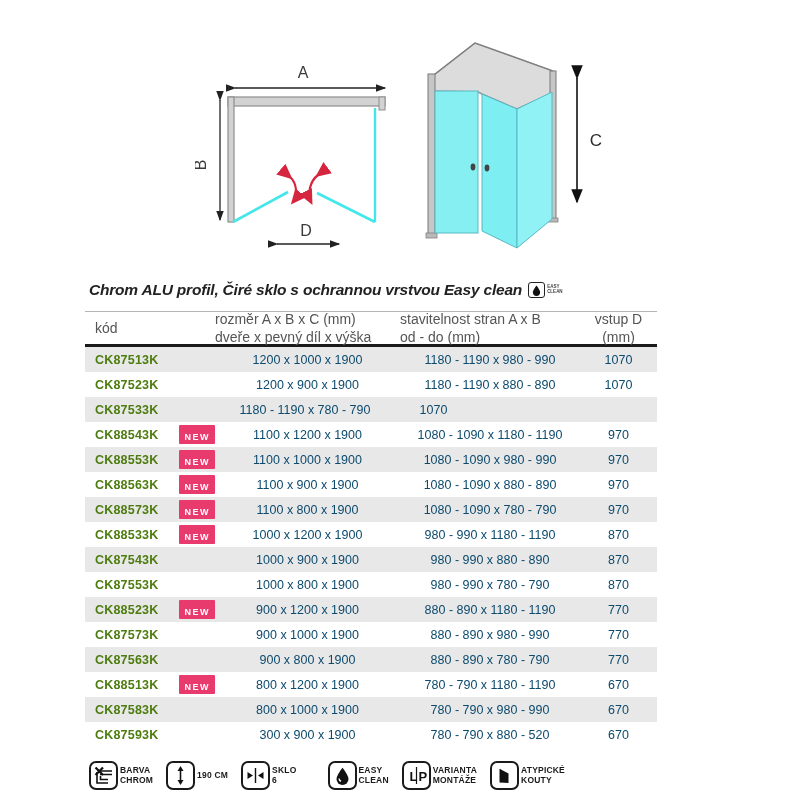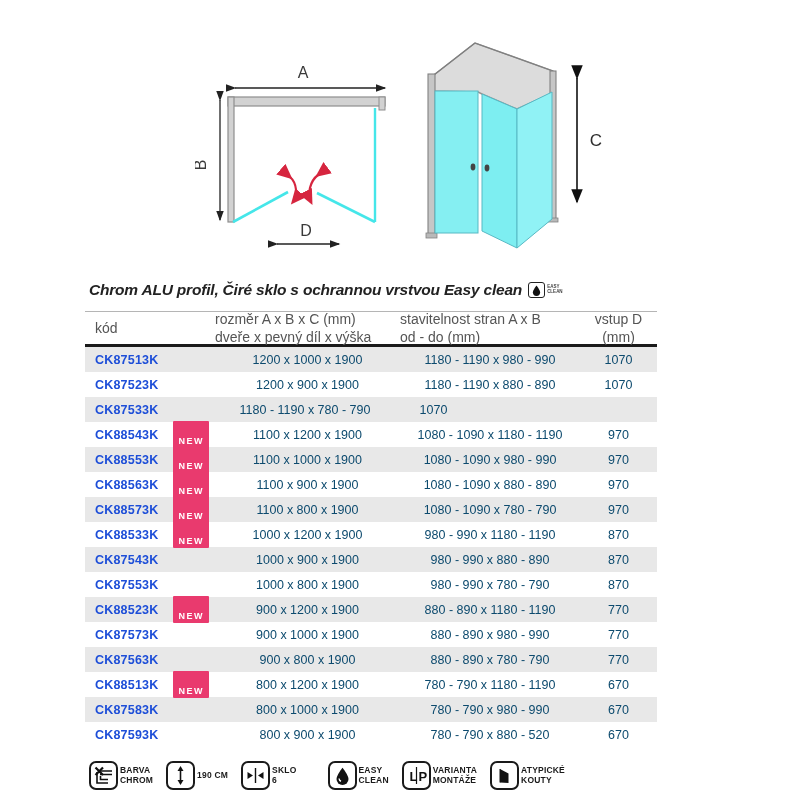--- a/index.html
+++ b/index.html
@@ -24,24 +24,24 @@
   .spec-table{position:absolute;left:85px;top:311px;width:572px;font-size:12.5px;}
   .t-head{display:flex;align-items:center;height:32px;border-top:1px solid #b5b5b5;
           border-bottom:3px solid #1a1a1a;color:#555;font-size:14px;line-height:1.3;}
   .t-row{display:flex;align-items:center;height:25px;}
   .t-row.alt{background:#e8e8e8;}
   .c1{width:130px;box-sizing:border-box;padding-left:10px;display:flex;align-items:center;
       justify-content:space-between;}
   .c2{width:185px;text-align:center;}
   .c3{width:180px;text-align:center;}
   .c4{width:77px;text-align:center;}
-  .code{font-weight:700;color:#1d4ed8;letter-spacing:0.2px;}
+  .code{font-weight:700;color:#4d7c0f;letter-spacing:0.2px;}
   .num{color:#0c4a6e;}
   .badge-new{background:#e93a6e;color:#fff;font-size:9px;font-weight:700;letter-spacing:1.5px;
-             padding:15px 5px 2px 6px;border-radius:1px;margin-right:6px;}
+             padding:7px 5px 2px 6px;border-radius:1px;margin-right:0;}
   .badge-new.hide{visibility:hidden;}
   .hd-c{display:flex;flex-direction:column;align-items:flex-start;justify-content:center;}
 
   
   .footer{position:absolute;left:89px;top:761px;display:flex;align-items:center;}
   .f-item{display:flex;align-items:center;gap:2px;margin-right:13px;}
   .f-item.sp{margin-left:18px;}
   .f-box{width:29px;height:29px;border:2px solid #1a1a1a;border-radius:7px;box-sizing:border-box;
          display:flex;align-items:center;justify-content:center;background:#fff;}
   .f-label{display:flex;flex-direction:column;font-size:8.5px;font-weight:700;color:#1a1a1a;
@@ -275,21 +275,21 @@
       </div>
       <div class="c2 num">800 x 1000 x 1900</div>
       <div class="c3 num">780 - 790 x 980 - 990</div>
       <div class="c4 num">670</div>
     </div>
         <div class="t-row">
       <div class="c1">
         <span class="code">CK87593K</span>
         <span class="badge-new hide" style="background: rgb(233, 58, 110);">NEW</span>
       </div>
-      <div class="c2 num">800 x 900 x 1900</div>
+      <div class="c2 num">300 x 900 x 1900</div>
       <div class="c3 num">780 - 790 x 880 - 520</div>
       <div class="c4 num">670</div>
     </div>
       </div>
   </div>
 
   <div class="footer">
 
     <div class="f-item">
       <span class="f-box">

